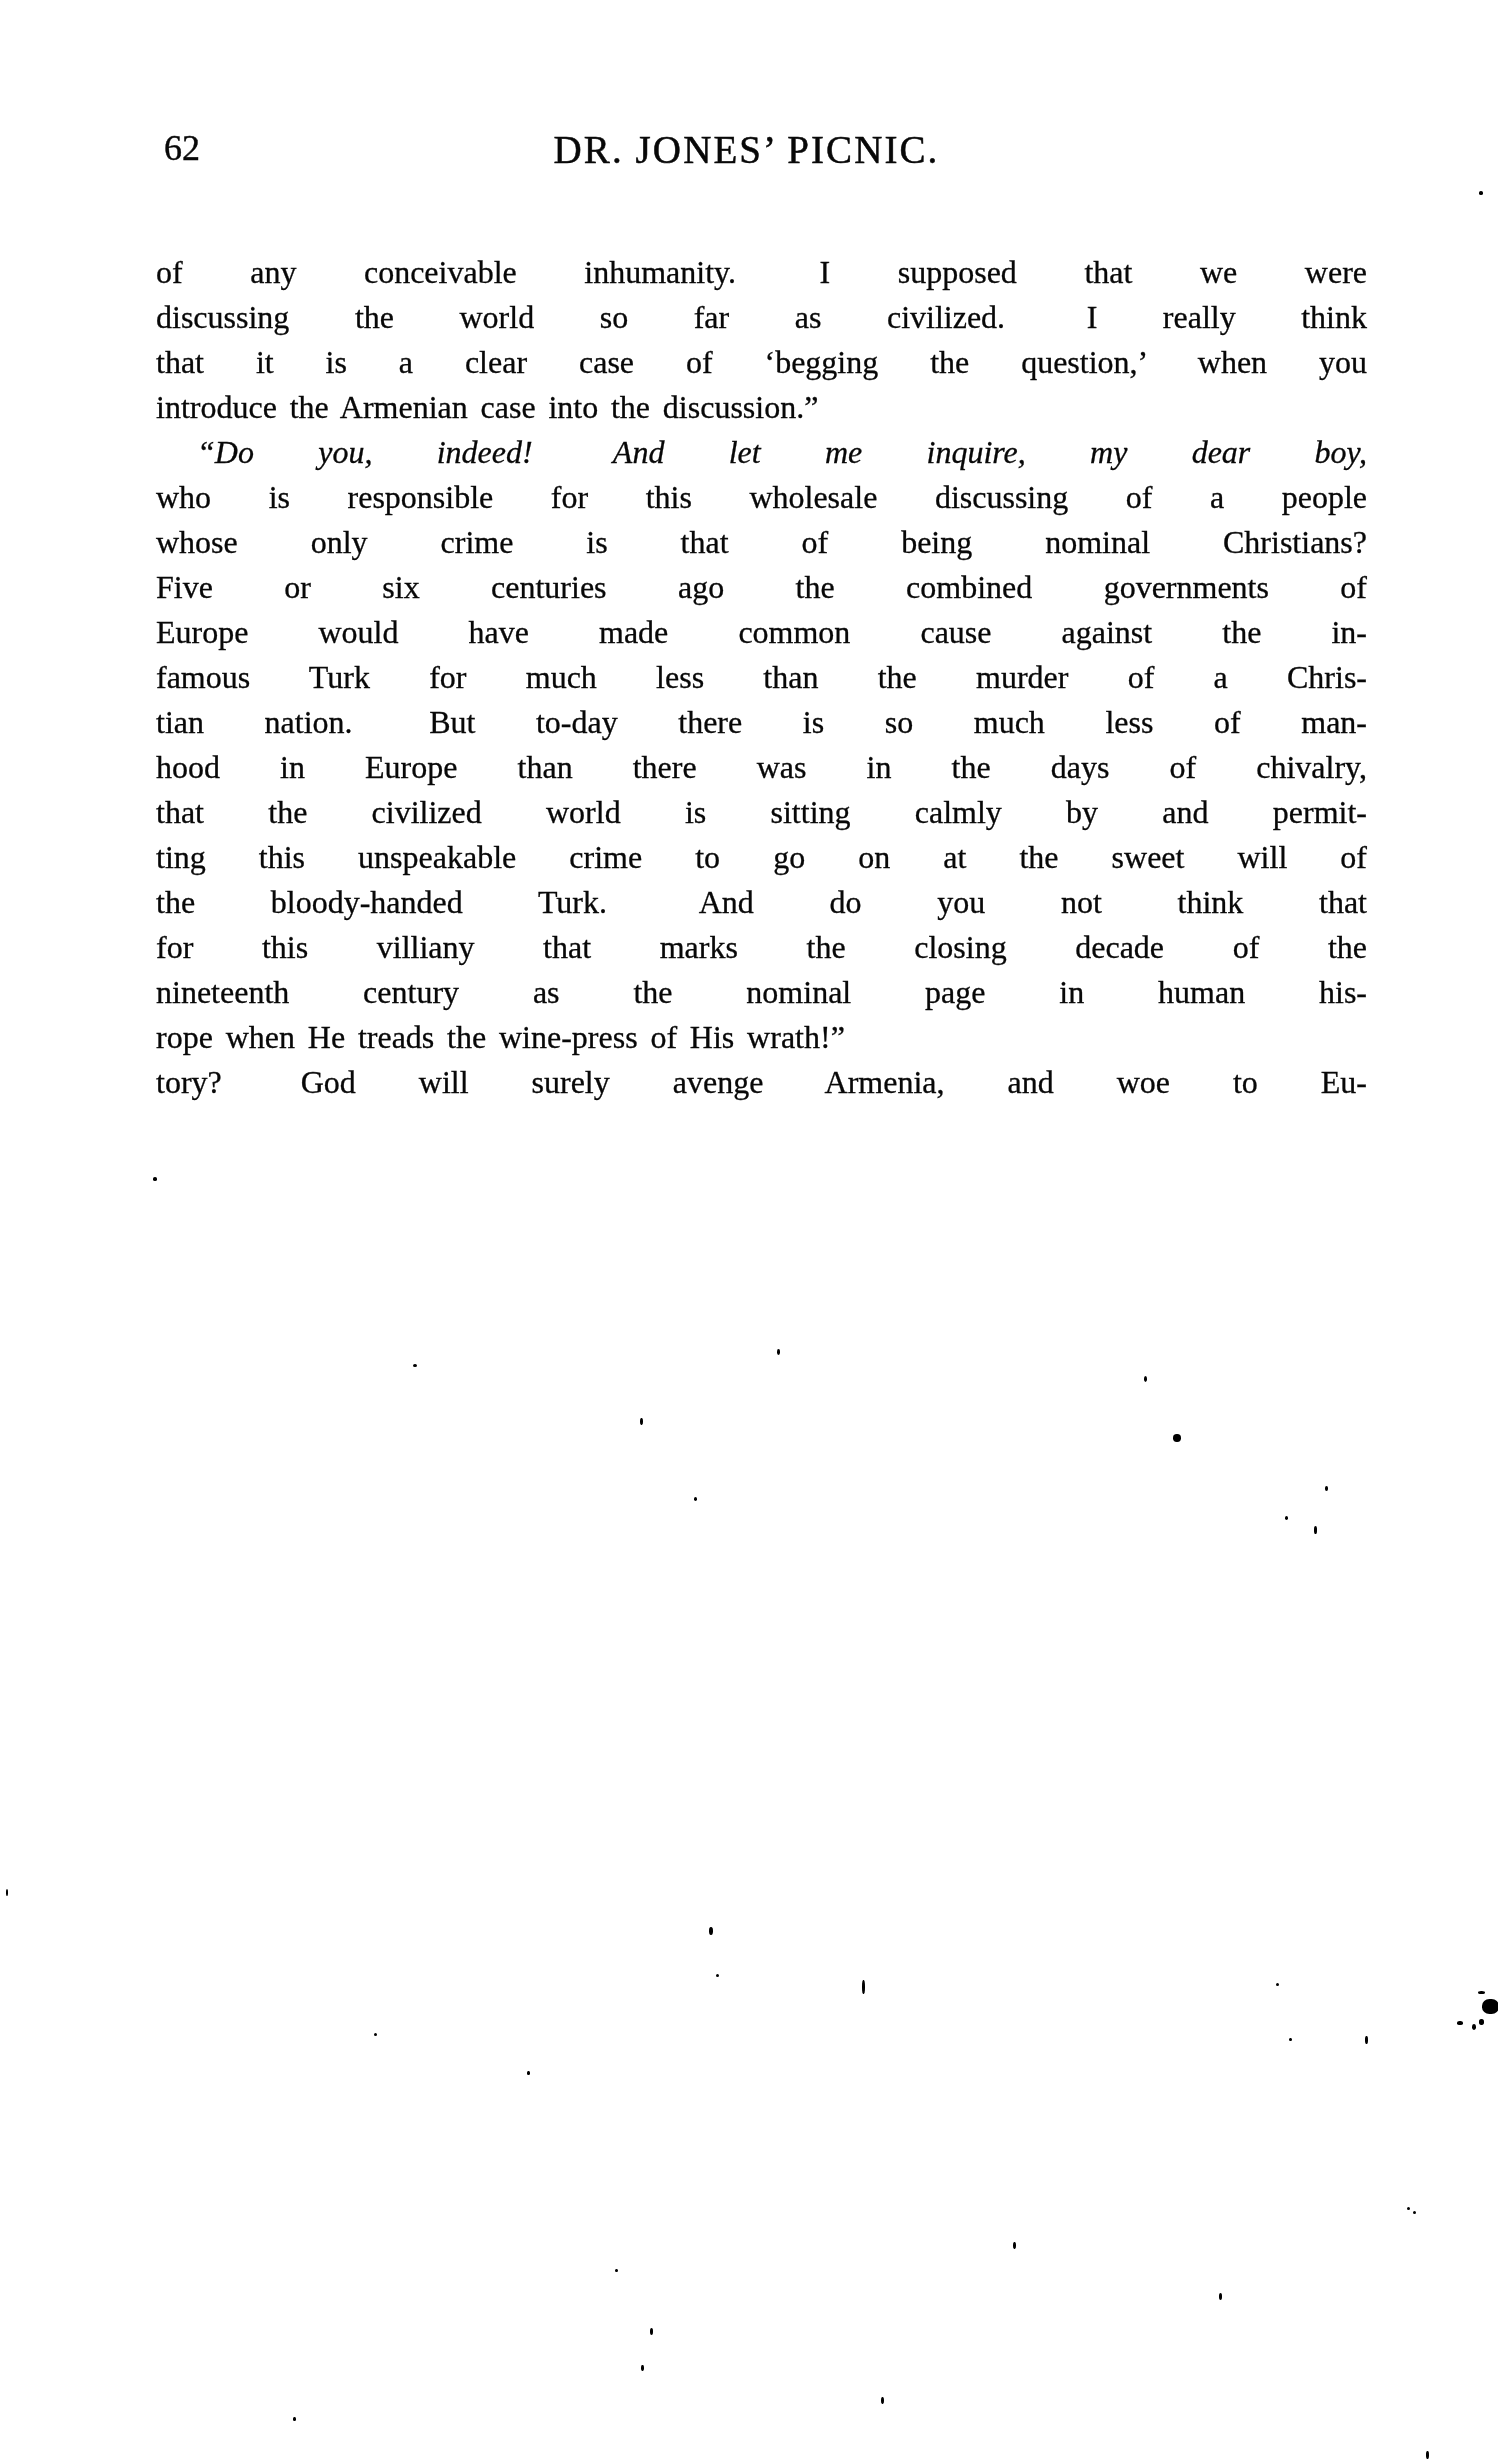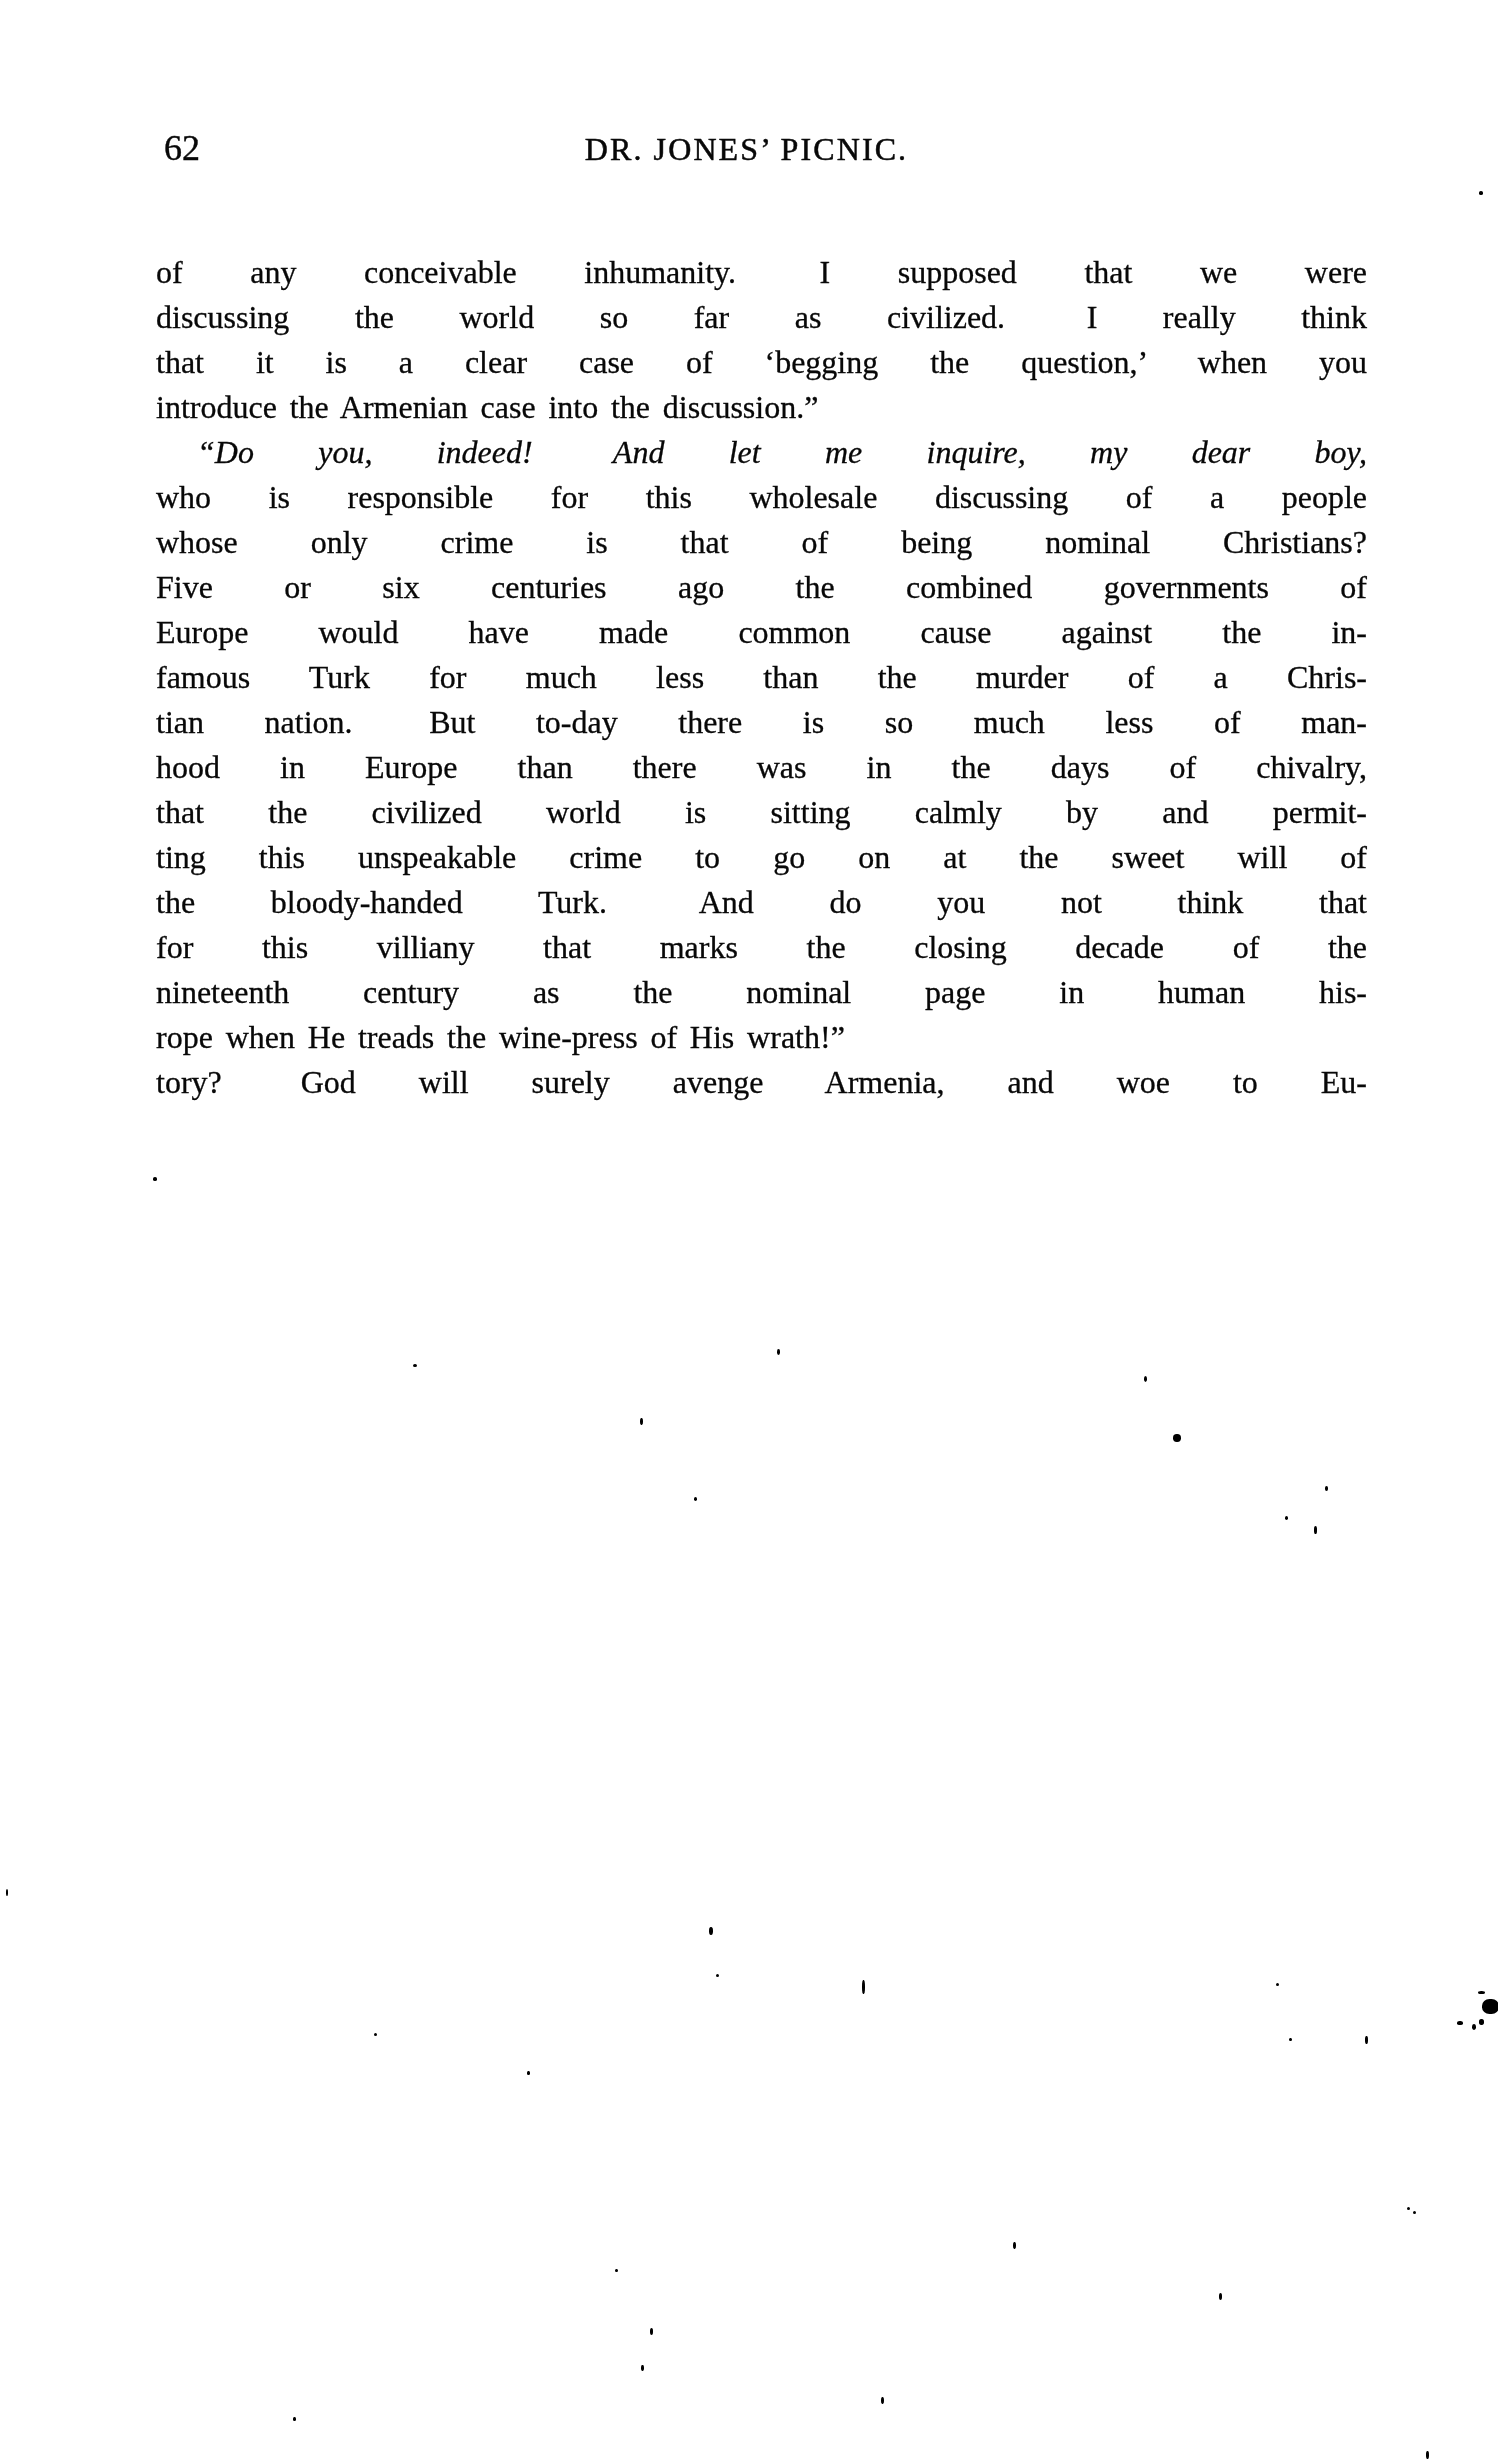--- a/index.html
+++ b/index.html
@@ -19,21 +19,21 @@
     font-size: 36px;
     line-height: 41px;
     -webkit-text-stroke: 0.4px #080808;
   }
   .running-head {
     position: absolute;
     left: 141px;
     top: 129px;
     width: 1211px;
     text-align: center;
-    font-size: 32px;
+    font-size: 39px;
     line-height: 41px;
     letter-spacing: 2.1px;
     -webkit-text-stroke: 0.5px #080808;
   }
   .text-block {
     position: absolute;
     left: 156px;
     top: 250px;
     width: 1211px;
     font-size: 32px;

